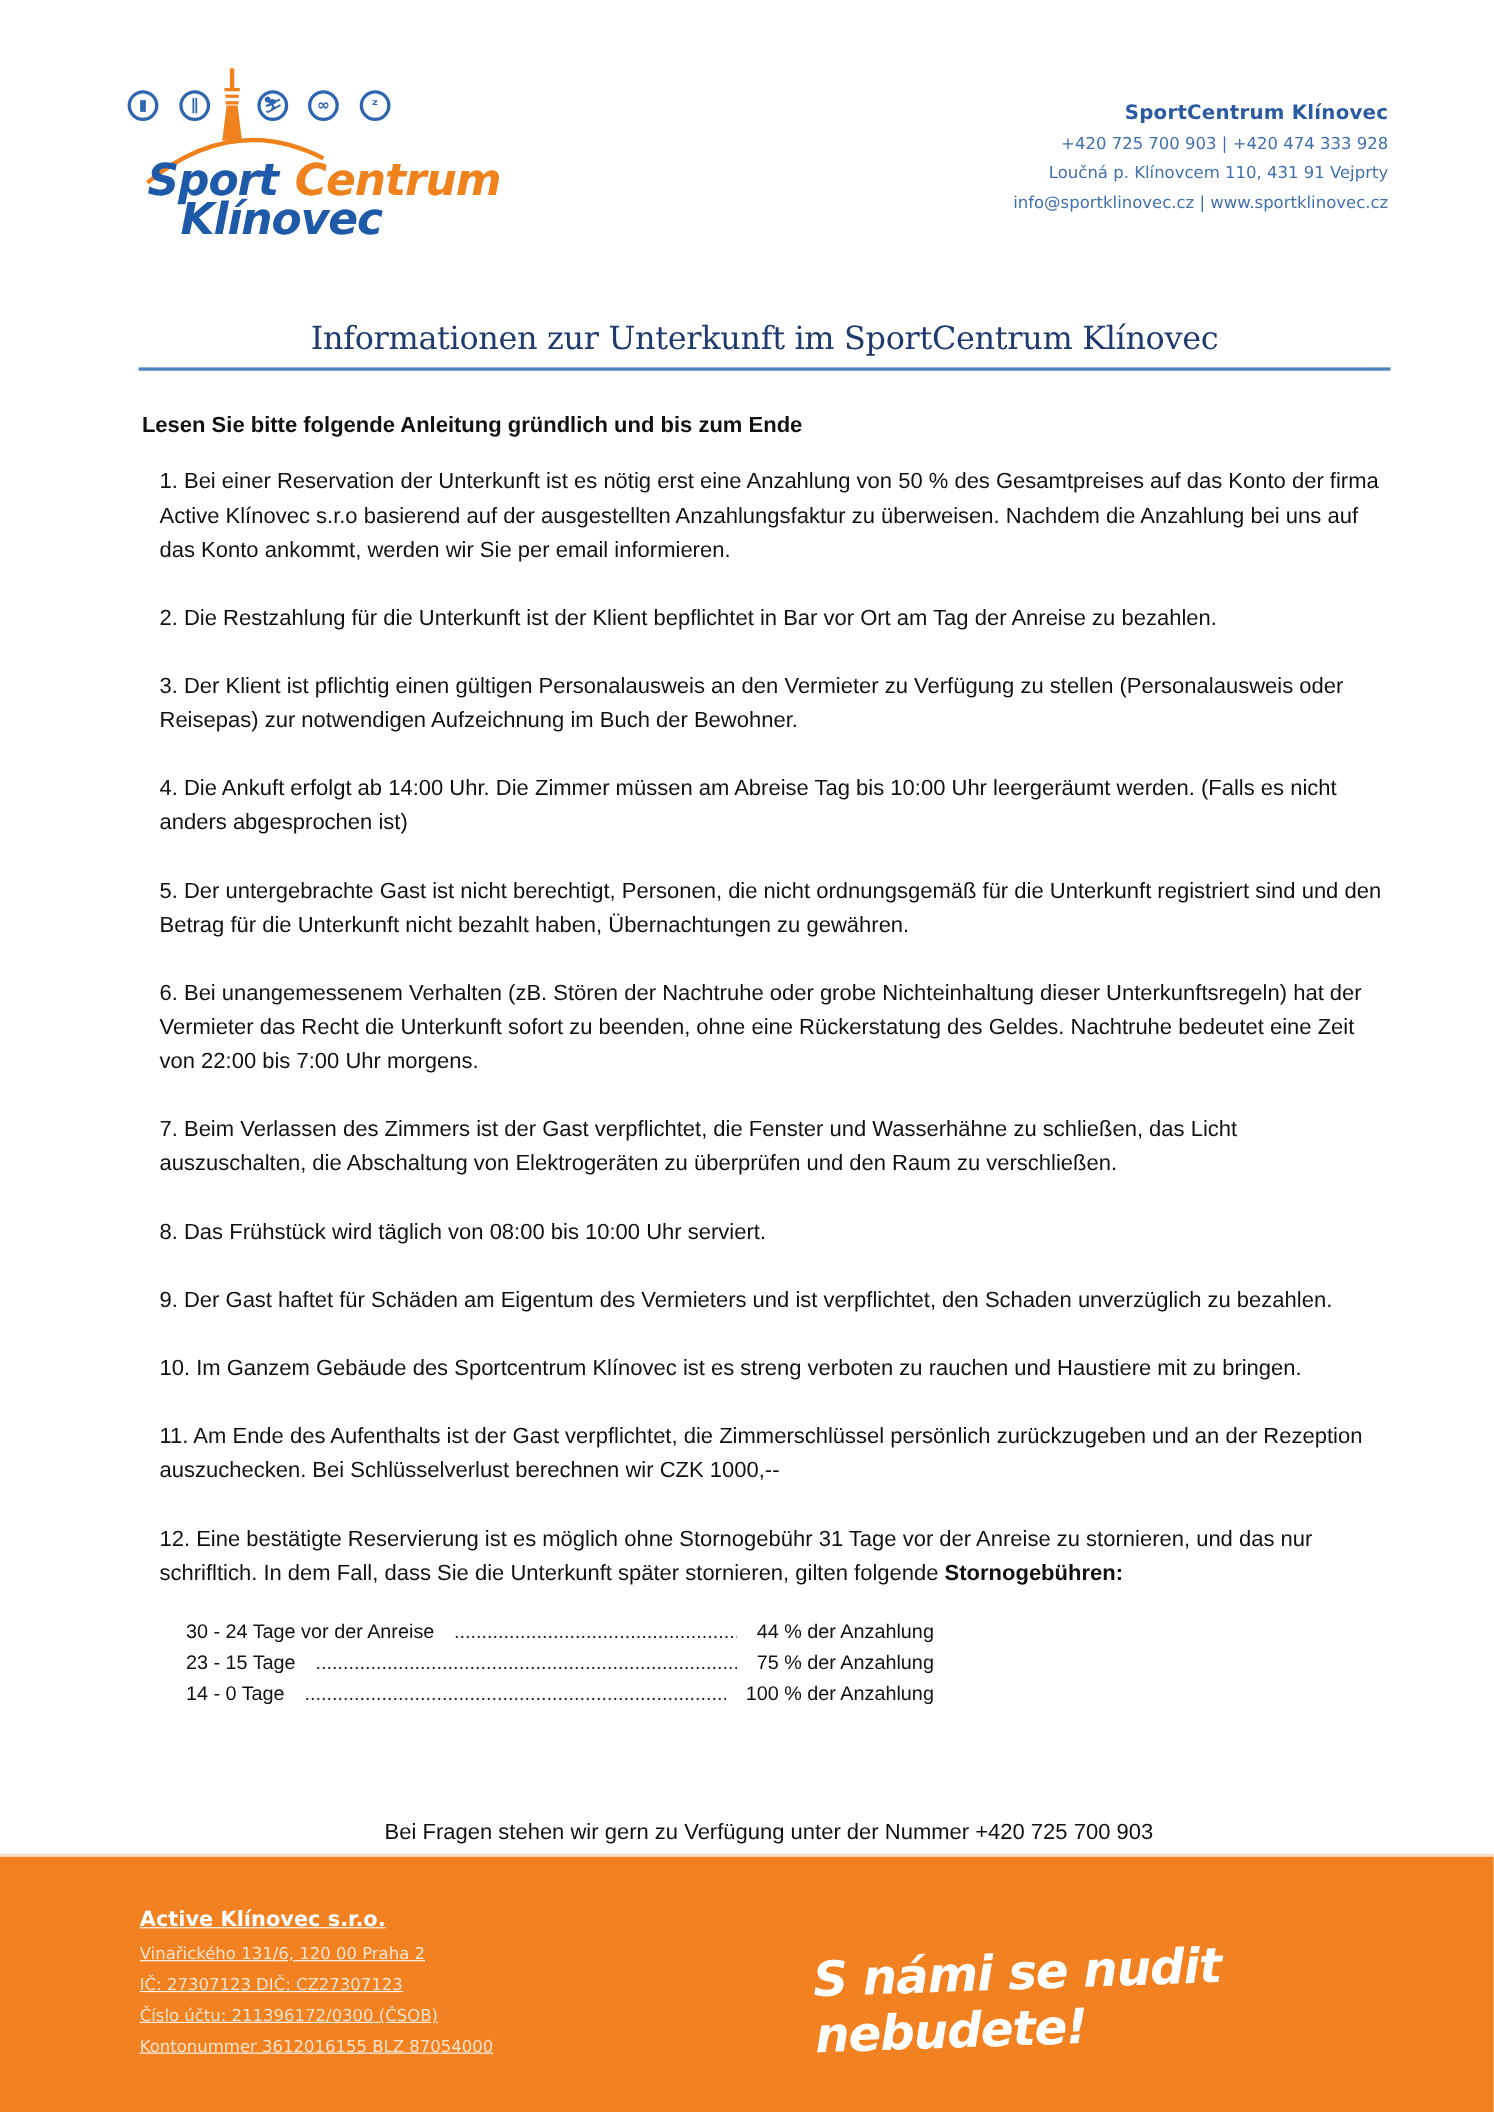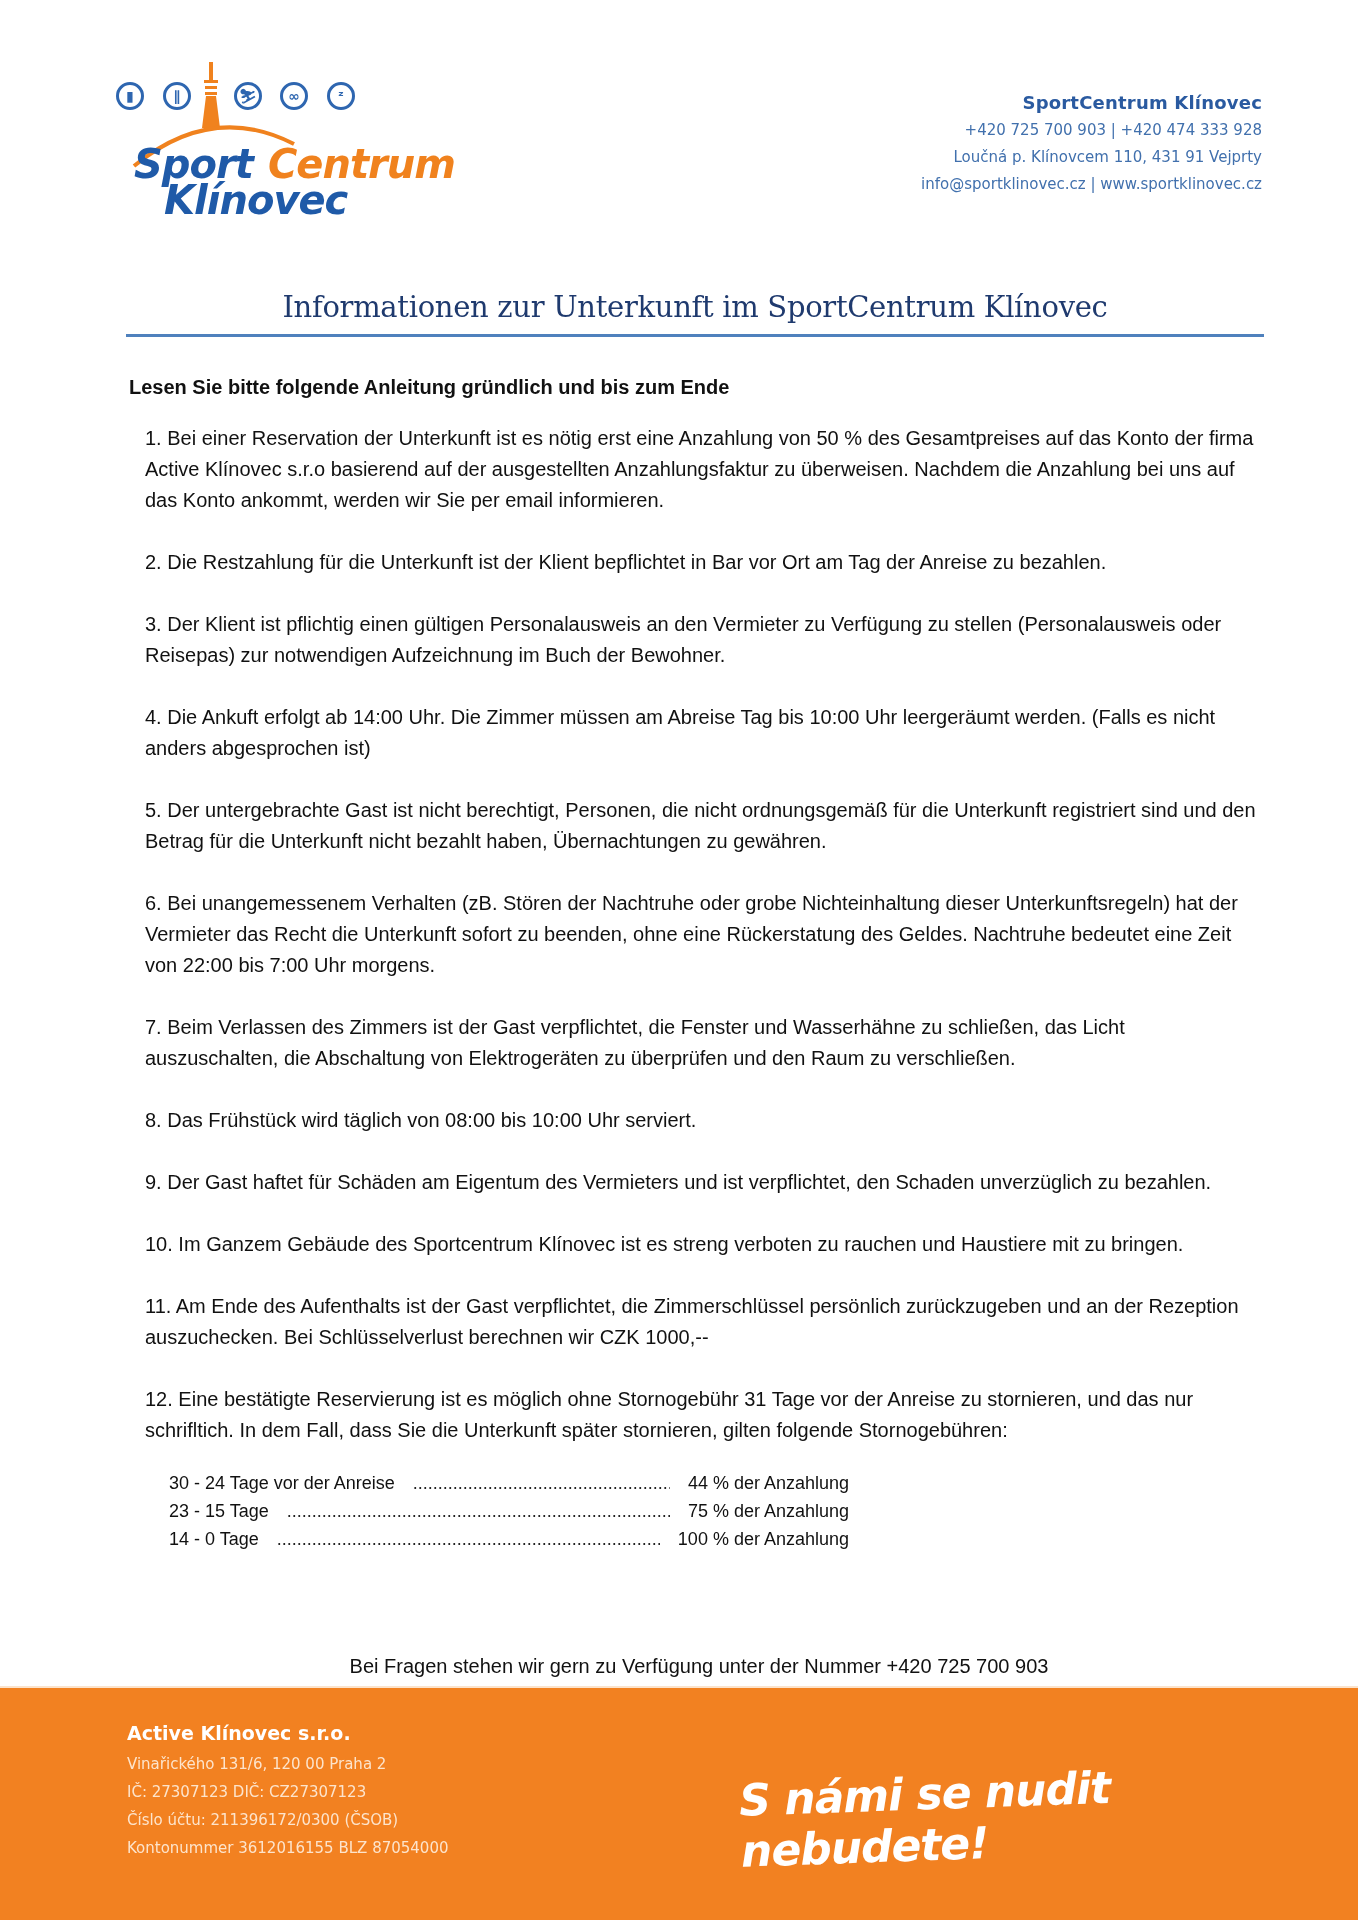--- a/index.html
+++ b/index.html
@@ -34,37 +34,37 @@
     font-family: "DejaVu Serif", serif; font-size: 29px; color: #1f3a6e; letter-spacing: -0.3px;
   }
   .title-rule { position: absolute; left: 126px; width: 1138px; top: 334px; height: 3px; background: #4f81bd; }
 
   .content {
     position: absolute; left: 129px; top: 372px; width: 1130px;
     font-family: "Liberation Sans", sans-serif; font-size: 20px; line-height: 31px; color: #111;
   }
   .intro { font-weight: bold; margin: 0 0 20px 0; }
   .para { margin: 0 0 31px 16px; }
-  .para b { font-weight: normal; }
+  .para b { font-weight: bold; }
   .fees { margin: -8px 0 0 40px; font-size: 18px; line-height: 28px; }
   .fee-row { display: flex; width: 680px; gap: 18px; }
   .fee-label { white-space: nowrap; }
   .fee-dots { flex: 1; overflow: hidden; white-space: nowrap; color: #222; }
   .fee-value { white-space: nowrap; }
 
   .closing {
     position: absolute; left: 0; width: 1358px; top: 1655px; text-align: center;
     font-size: 20px; color: #111; padding-left: 40px; box-sizing: border-box;
   }
 
   .footer {
     position: absolute; left: 0; top: 1686px; width: 1358px; height: 234px; background: #f28121;
     border-top: 2px solid #fbe3cc;
   }
-  .footer .company { position: absolute; left: 127px; top: 34px; color: #fff; }
+  .footer .company { position: absolute; left: 127px; top: 46px; color: #fff; text-decoration: underline; }
   .footer .company-name { font-family: "DejaVu Sans", sans-serif; font-weight: bold; font-size: 19px; margin-bottom: 6px; }
   .footer .company-line { font-family: "DejaVu Sans", sans-serif; font-size: 15px; line-height: 28px; color: #fde4cc; }
   .slogan {
     position: absolute; left: 740px; top: 76px; color: #fff;
     font-family: "DejaVu Sans", sans-serif; font-weight: bold; font-style: italic; font-size: 44px;
     letter-spacing: -1px; transform: rotate(-2deg);
   }
 </style>
 </head>
 <body>

